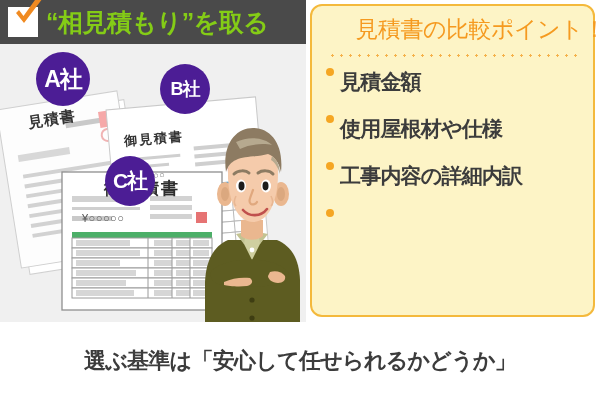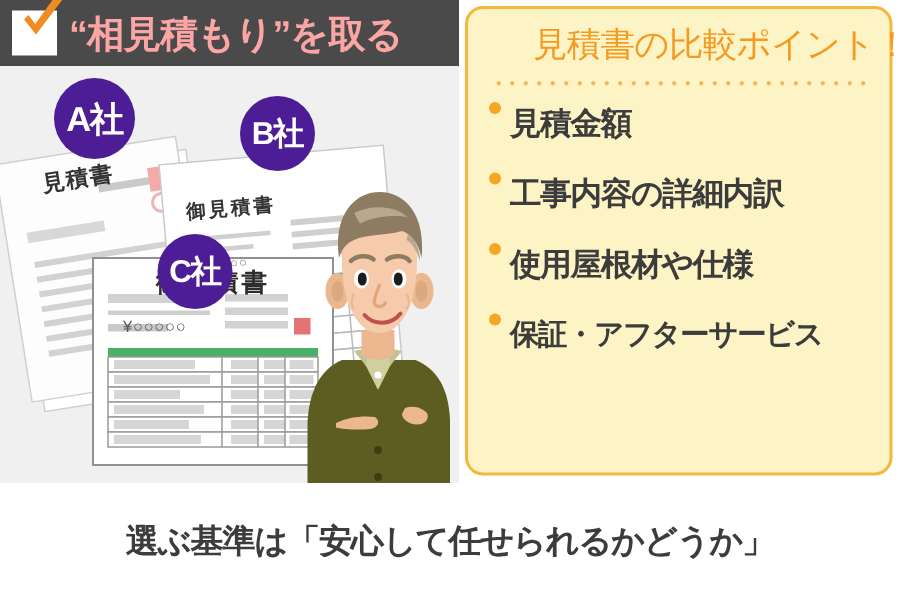--- a/index.html
+++ b/index.html
@@ -28,38 +28,38 @@
     position:absolute;left:8px;top:7px;width:30px;height:30px;
     background:#ffffff;
   }
   .check-mark{
     position:absolute;left:6px;top:-8px;width:44px;height:44px;
     pointer-events:none;
   }
   .header-title{
     position:absolute;left:46px;top:0;height:44px;
     display:flex;align-items:center;
-    color:#fca5a5;
+    color:#84cc16;
     font-size:25px;font-weight:bold;
     letter-spacing:-0.5px;
     white-space:nowrap;
   }
 
   
   .docs{position:absolute;left:0;top:44px;width:306px;height:278px;}
 
   .badge{
     position:absolute;border-radius:50%;
     background:#4c1d95;color:#fff;
     display:flex;align-items:center;justify-content:center;
     font-weight:bold;letter-spacing:-1px;
     z-index:30;
   }
   .badge-a{left:36px;top:8px;width:54px;height:54px;font-size:23px;}
-  .badge-b{left:160px;top:20px;width:50px;height:50px;font-size:21px;}
+  .badge-b{left:160px;top:20px;width:50px;height:50px;font-size:18px;}
   .badge-c{left:105px;top:112px;width:50px;height:50px;font-size:21px;}
 
   
   .info-panel{
     position:absolute;left:310px;top:4px;width:285px;height:313px;
     background:#fdf4c6;
     border:2px solid #f4b93c;
     border-radius:12px;
     box-sizing:border-box;
   }
@@ -304,29 +304,28 @@
   <div class="info-panel">
     <div class="info-title">見積書の比較ポイント！</div>
     <div class="dotted-sep"></div>
     <div class="bullets">
       <div class="bullet-row">
         <span class="dot"></span>
         <span class="bullet-text">見積金額</span>
       </div>
       <div class="bullet-row">
         <span class="dot"></span>
-        <span class="bullet-text">工事内容の詳細内訳</span>
+        <span class="bullet-text">使用屋根材や仕様</span>
       </div>
       <div class="bullet-row">
         <span class="dot"></span>
-        <span class="bullet-text">使用屋根材や仕様</span>
+        <span class="bullet-text">工事内容の詳細内訳</span>
       </div>
       <div class="bullet-row small">
         <span class="dot"></span>
-        <span class="bullet-text">保証・アフターサービス</span>
       </div>
     </div>
   </div>
 
   <div class="caption">
     <div class="caption-line">選ぶ基準は「安心して任せられるかどうか」</div>
   </div>
 
 </div>
 

